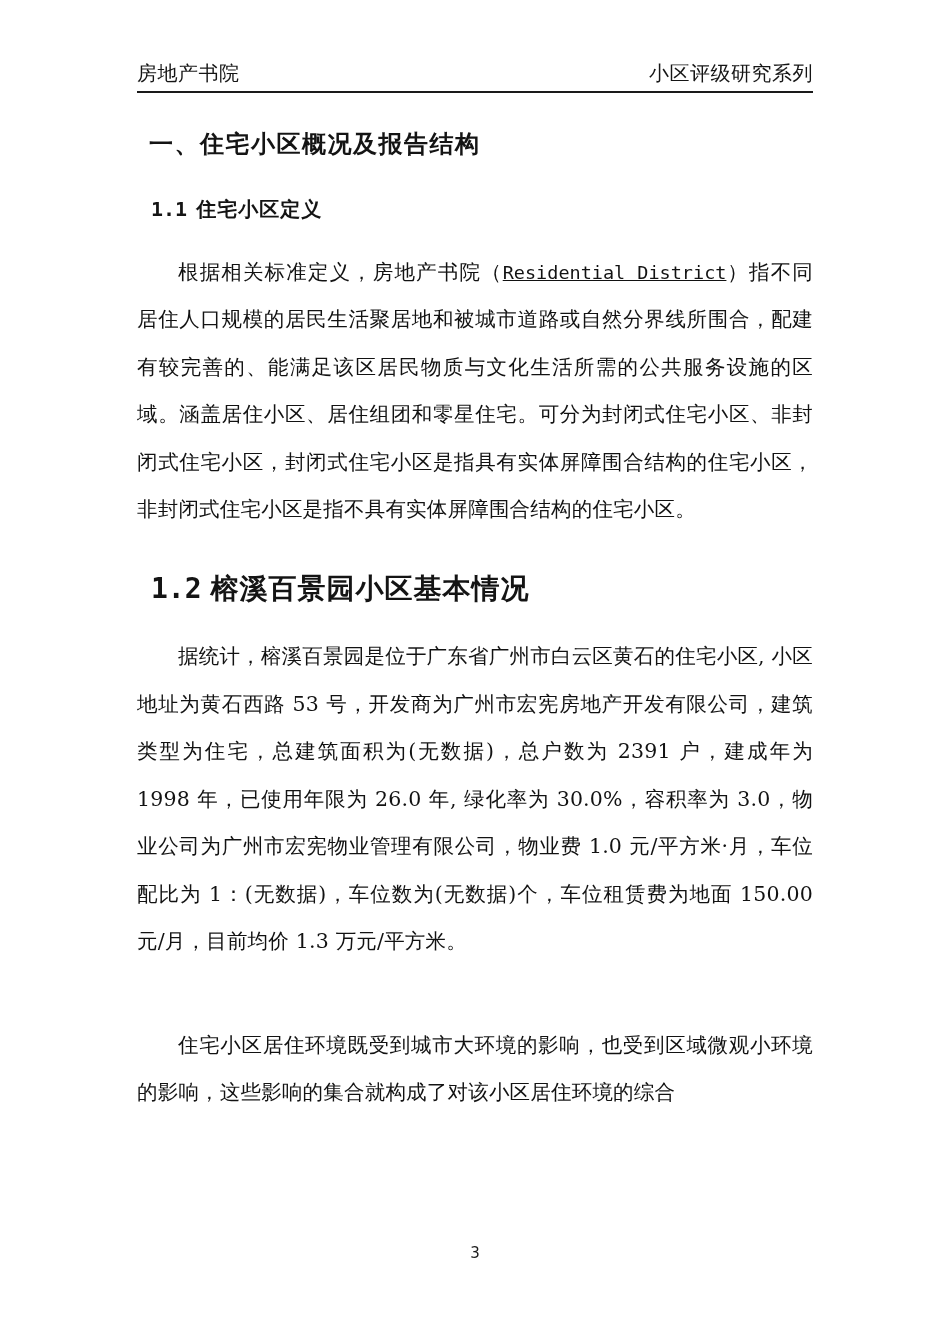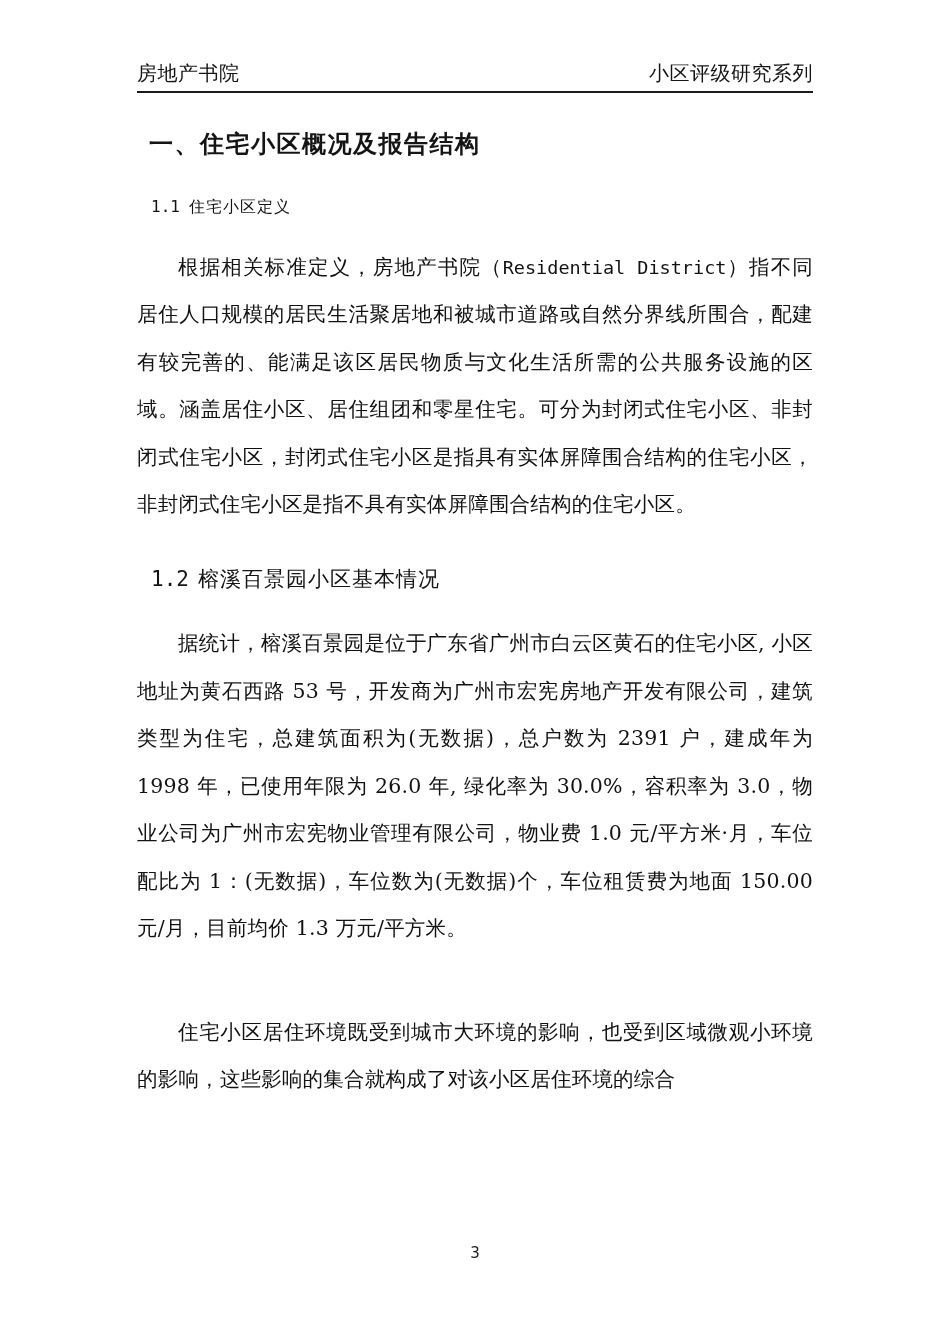--- a/index.html
+++ b/index.html
@@ -62,31 +62,31 @@
     font-size: 24px;
     line-height: 1.2;
     margin: 0;
     padding: 0 0 0 12px;
     letter-spacing: 1.5px;
     color: #141414;
   }
 
   h2.section-title {
     font-family: "DejaVu Sans", sans-serif;
-    font-size: 16px;
+    font-size: 20px;
     line-height: 1.2;
     margin: 0;
     padding: 0 0 0 14px;
     letter-spacing: 1px;
     color: #141414;
-    font-weight: normal;
+    font-weight: bold;
   }
   h2.section-title.heavy {
-    font-weight: normal;
-    font-size: 21px;
+    font-weight: bold;
+    font-size: 28px;
   }
   h2.section-title .num {
     font-family: "DejaVu Sans Mono", monospace;
     letter-spacing: 0;
     margin-right: 9px;
   }
 
   p.body {
     font-family: "DejaVu Serif", serif;
     font-size: 20.5px;
@@ -96,20 +96,21 @@
     text-align-last: left;
     text-justify: inter-character;
     letter-spacing: 0.2px;
     color: #121212;
     text-indent: 2em;
   }
   p.body .en {
     font-family: "DejaVu Sans Mono", monospace;
     font-size: 18.5px;
     letter-spacing: 0;
+    text-decoration: underline;
   }
 
   .spacer-lg { height: 38px; }
   .spacer-md { height: 28px; }
   .spacer-sm { height: 18px; }
 
   
   .page-number {
     position: absolute;
     left: 0;

